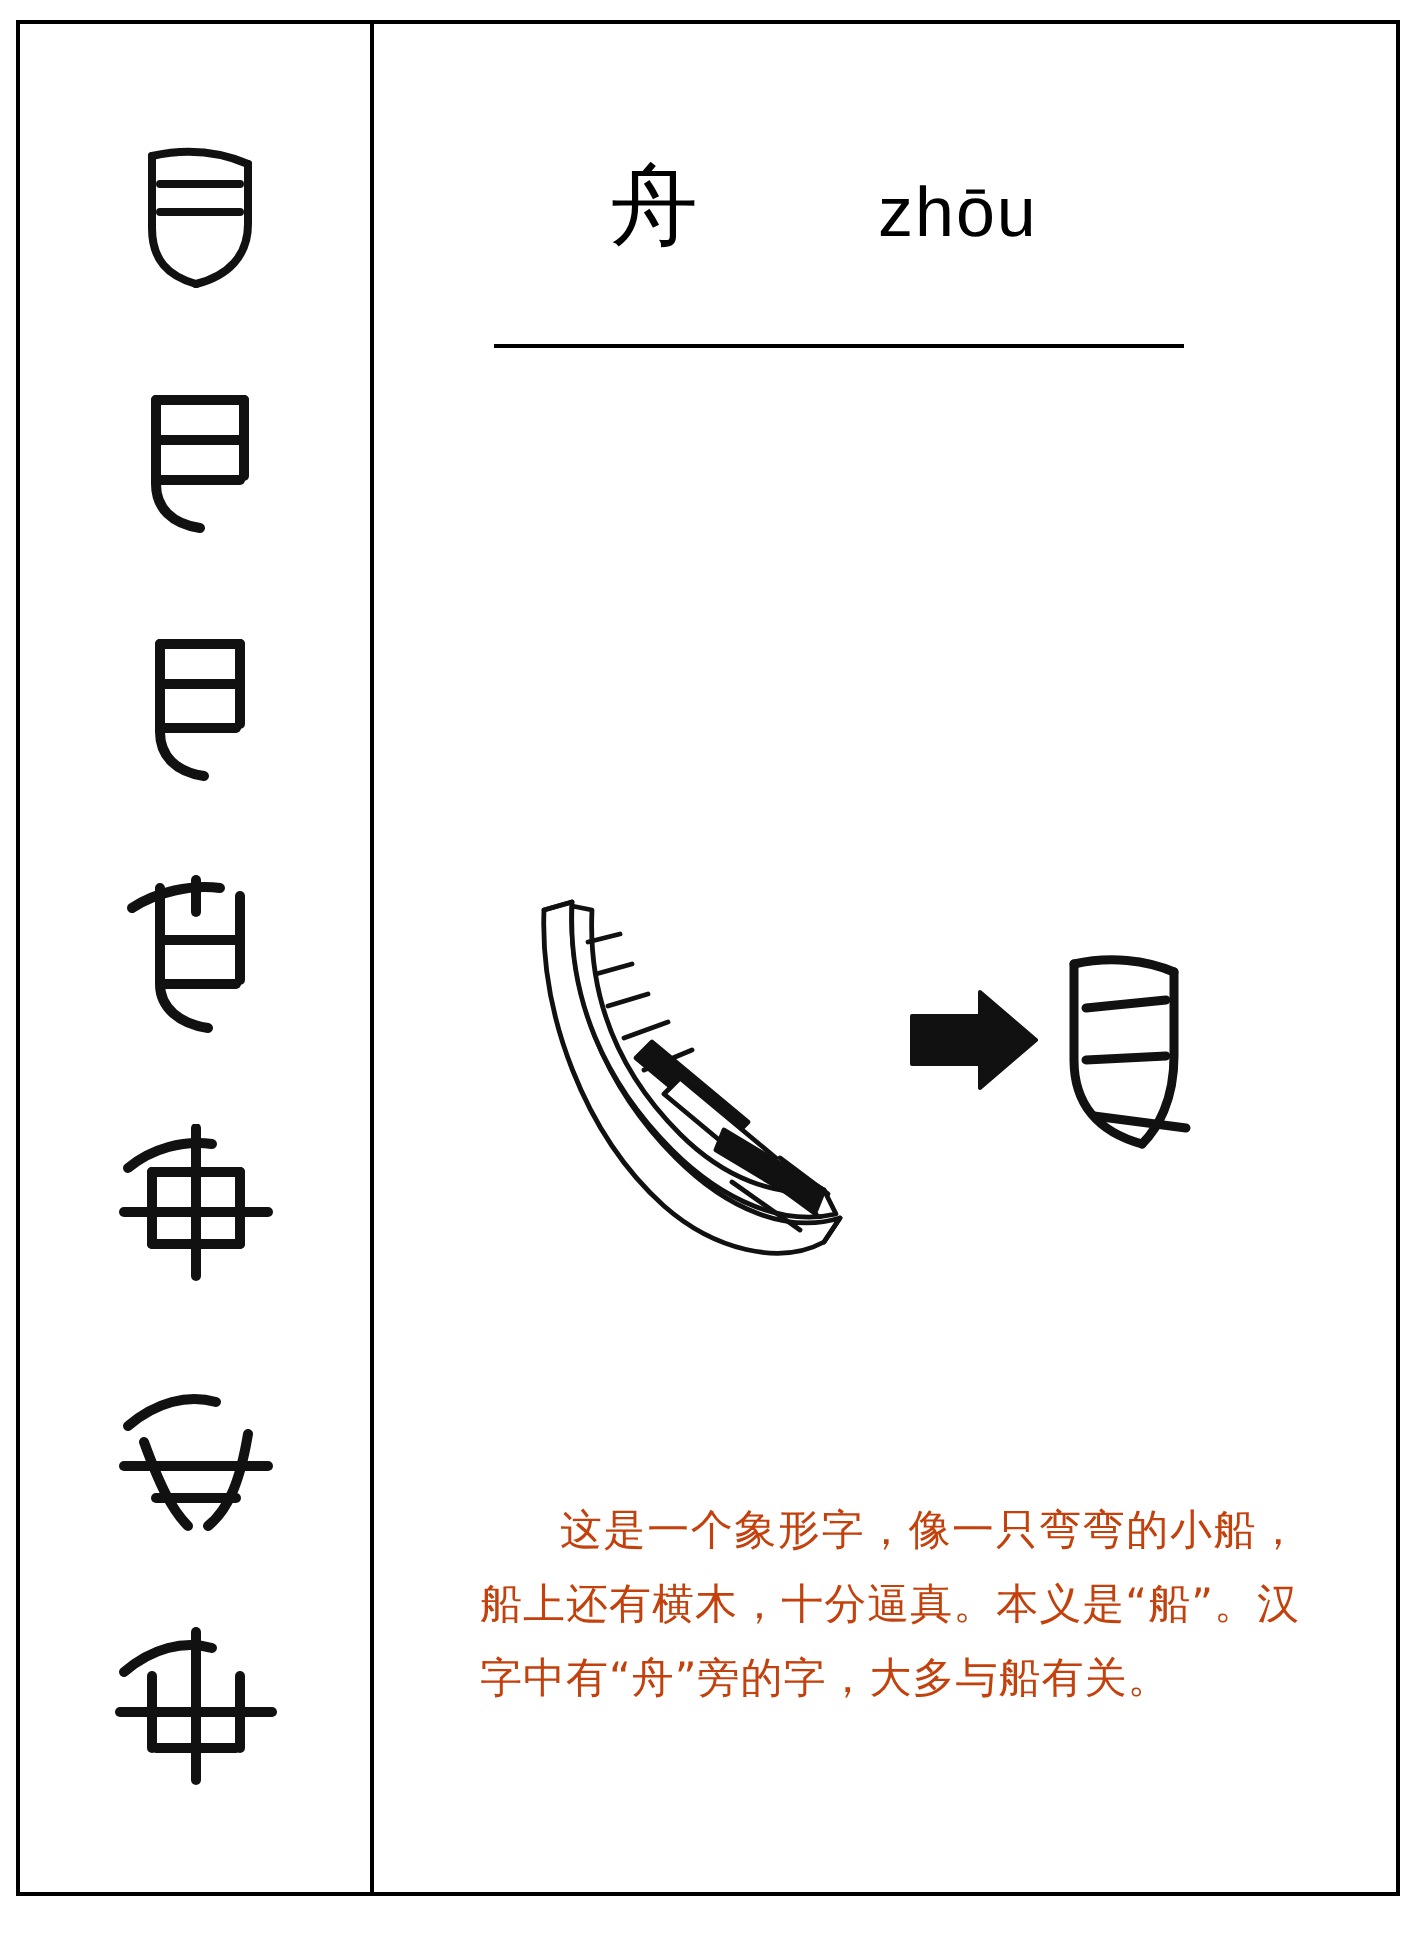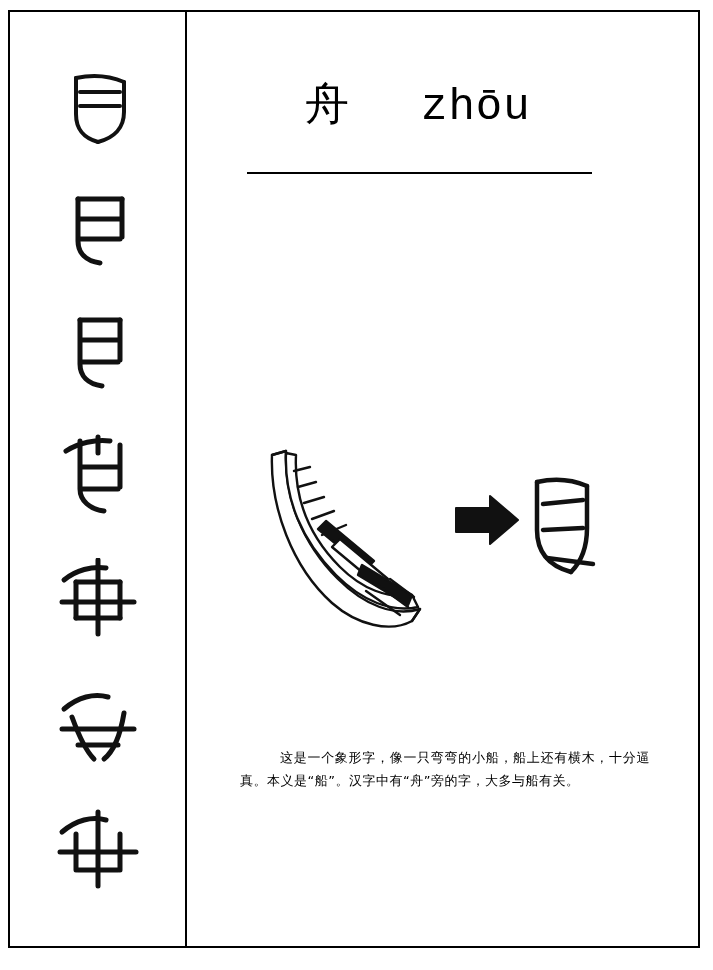--- a/index.html
+++ b/index.html
@@ -82,23 +82,23 @@
     padding-left: 118px;
     box-sizing: border-box;
   }
   .head-char {
     font-family: "DejaVu Serif", serif;
     font-size: 44px;
     line-height: 1;
     letter-spacing: 2px;
   }
   .head-pinyin {
-    font-family: Liberation Mono, monospace;
-    font-size: 44px;
-    margin-left: 70px;
+    font-family: Liberation Sans, sans-serif;
+    font-size: 35px;
+    margin-left: 88px;
     letter-spacing: 1px;
   }
   .head-rule {
     position: absolute;
     left: 60px;
     top: 160px;
     width: 345px;
     border-top: 2px solid #000;
   }
 
@@ -126,26 +126,26 @@
     top: 50px;
   }
 
   
   .description {
     position: absolute;
     left: 53px;
     top: 735px;
     width: 410px;
     font-family: "DejaVu Sans", sans-serif;
-    font-size: 13px;
+    font-size: 21px;
     line-height: 1.75;
     letter-spacing: 0.5px;
     text-align: justify;
     text-indent: 40px;
-    color: #000000;
+    color: #c2410c;
   }
 </style>
 </head>
 <body>
 
 <div class="page">
 
   <div class="divider"></div>
 
   <div class="glyph-column">

